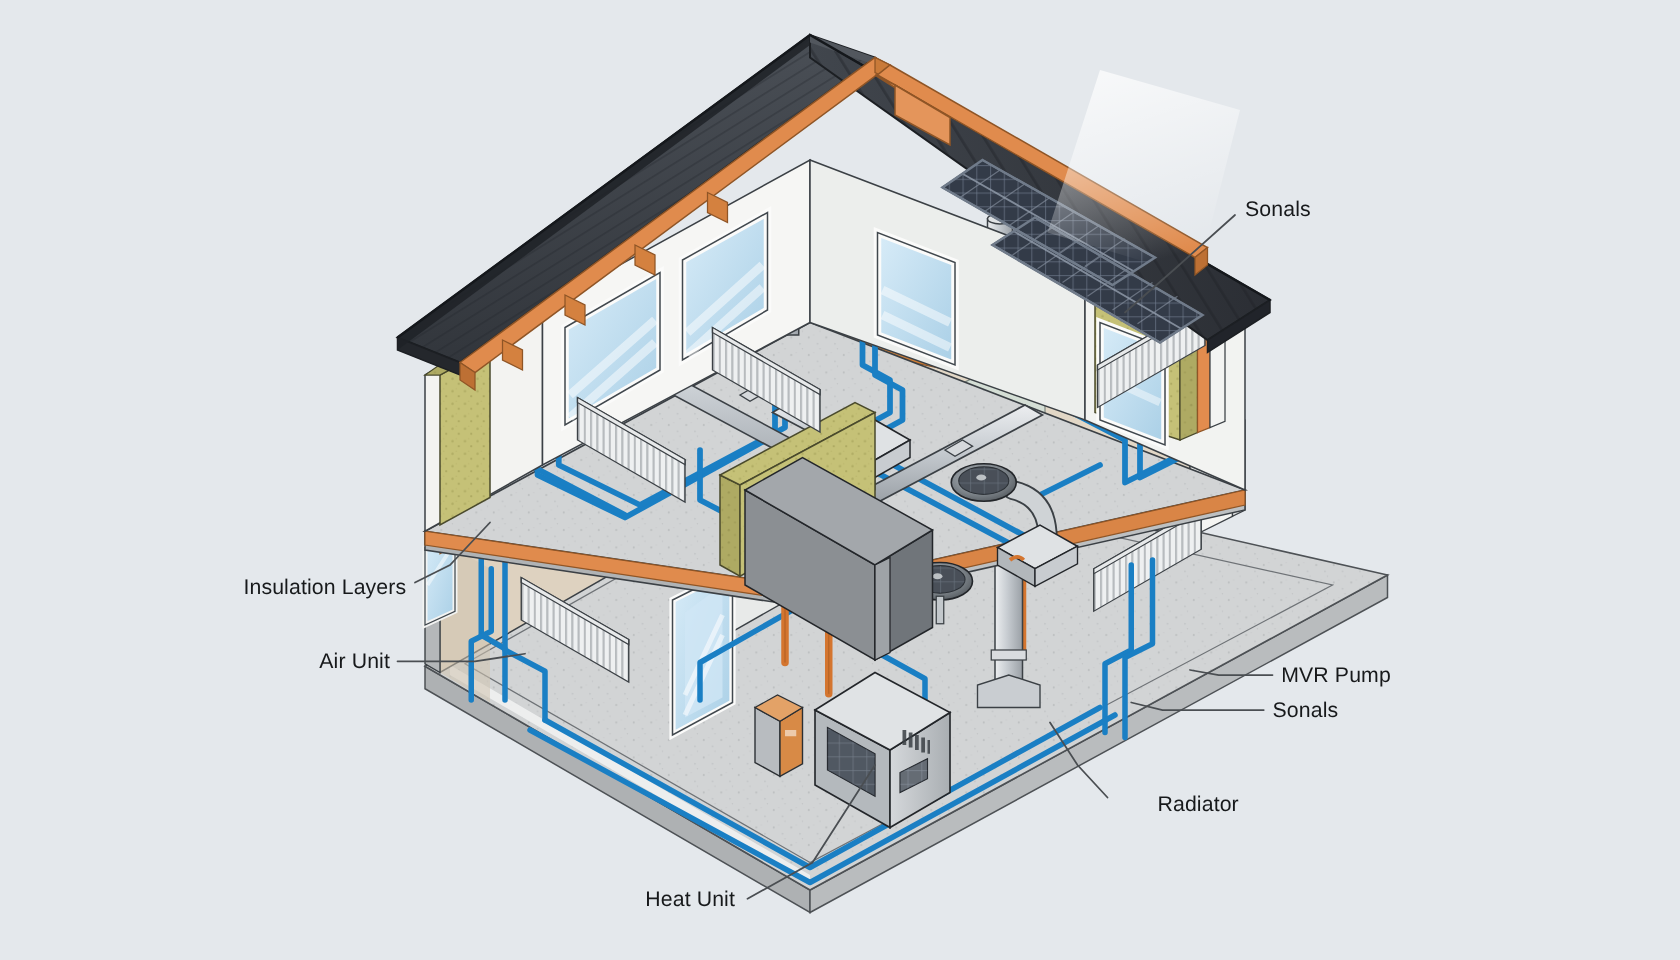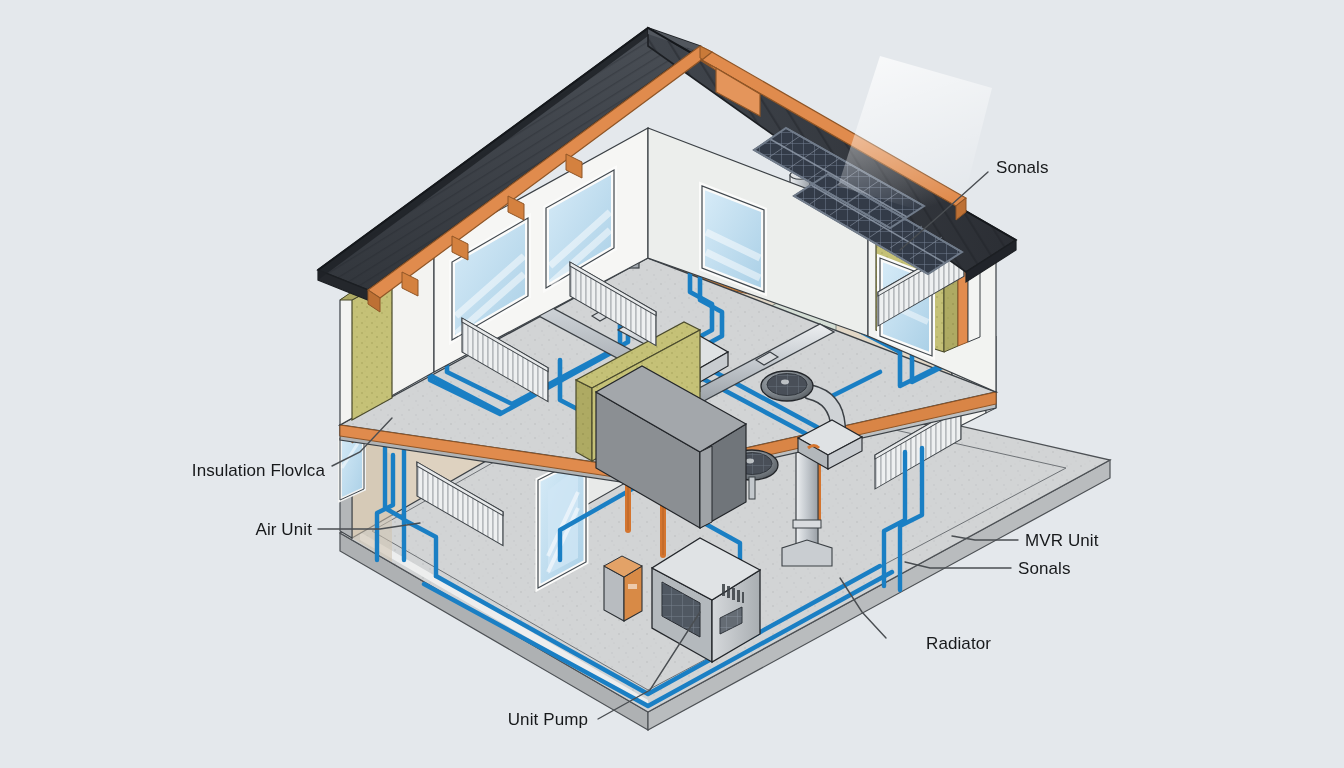--- a/index.html
+++ b/index.html
@@ -415,25 +415,25 @@
       <polyline points="318,529 380,529 420,523"></polyline>
       <polyline points="1018,540 975,540 952,536"></polyline>
       <polyline points="1011,568 930,568 905,562"></polyline>
       <polyline points="886,638 862,612 840,578"></polyline>
       <polyline points="598,719 650,690 700,612"></polyline>
     </g>
   </svg>
 
   <div class="lbl l" style="left:996px;top:167px">Sonals</div>
 
-  <div class="lbl r" style="left:325px;top:470px">Insulation Flovlca</div>
+  <div class="lbl r" style="left:325px;top:470px">Insulation Layers</div>
 
   <div class="lbl r" style="left:312px;top:529px">Air Unit</div>
 
-  <div class="lbl l" style="left:1025px;top:540px">MVR Unit</div>
+  <div class="lbl l" style="left:1025px;top:540px">MVR Pump</div>
 
   <div class="lbl l" style="left:1018px;top:568px">Sonals</div>
 
   <div class="lbl l" style="left:926px;top:643px">Radiator</div>
 
-  <div class="lbl r" style="left:588px;top:719px">Unit Pump</div>
+  <div class="lbl r" style="left:588px;top:719px">Heat Unit</div>
 
 </div>
 
 </body></html>

